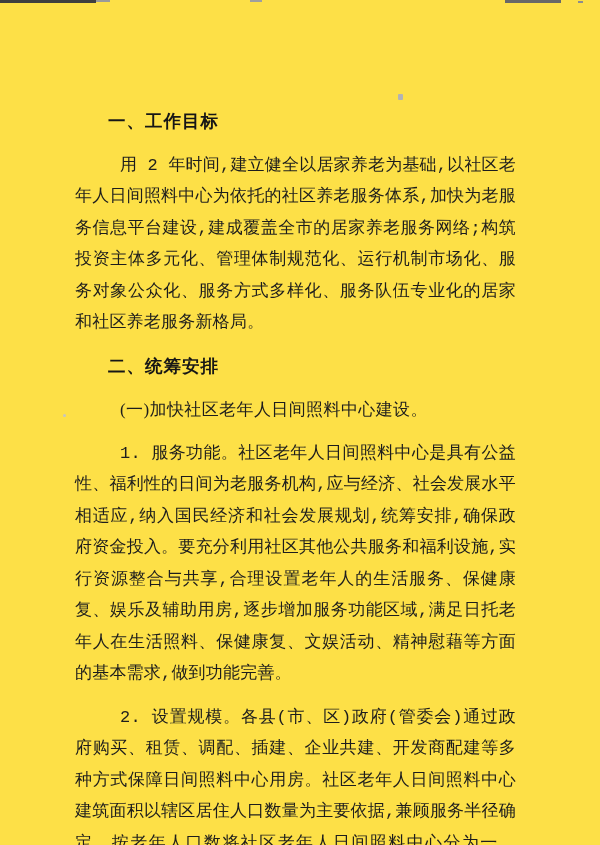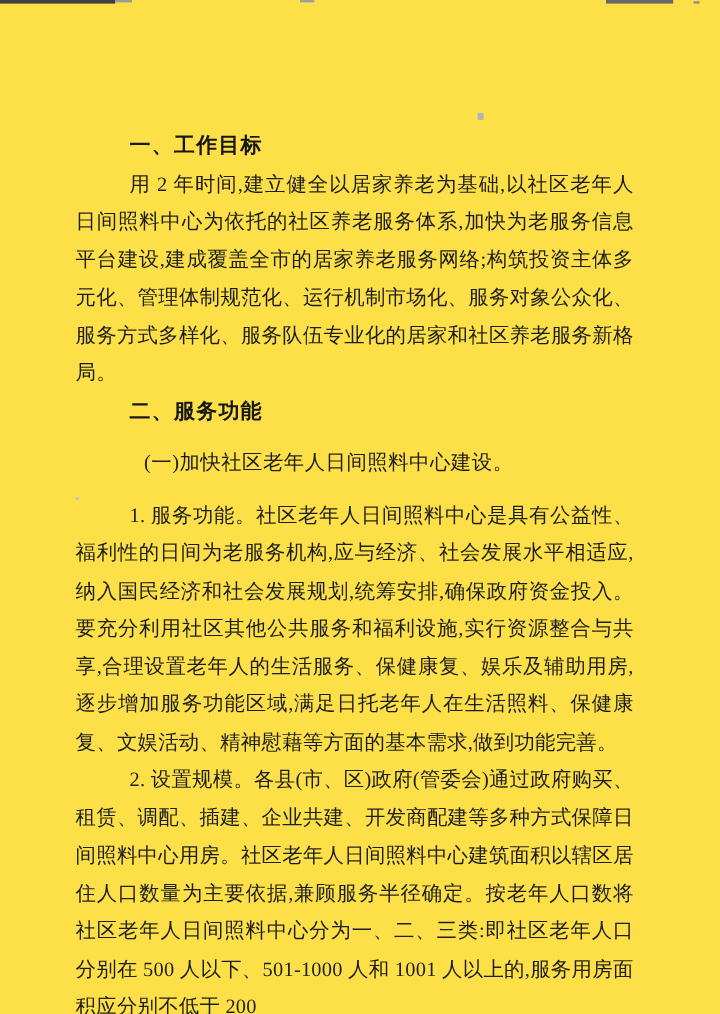--- a/index.html
+++ b/index.html
@@ -32,23 +32,24 @@
     font-size: 17.5px;
     font-weight: 700;
     font-family: "Liberation Sans", "DejaVu Sans", sans-serif;
     text-indent: 45px;
     line-height: 31.5px;
     letter-spacing: 1px;
     color: #161616;
     text-align: left;
   }
   .doc-paragraph {
-    margin: 0;
+    margin: 12px;
     text-indent: 45px;
     letter-spacing: 0.2px;
+    font-family: Liberation Mono, monospace;
   }
   .doc-subheading {
     margin: 12px;
     text-indent: 45px;
     letter-spacing: 0.4px;
     font-weight: 500;
     text-align: left;
   }
   .page-number {
     margin: 0;
@@ -83,21 +84,21 @@
   <div class="artifact artifact-top-5"></div>
   <div class="artifact speck-1"></div>
   <div class="artifact speck-2"></div>
 
   <main class="text-block">
 
     <h2 class="doc-heading">一、工作目标</h2>
 
     <p class="doc-paragraph">用 2 年时间,建立健全以居家养老为基础,以社区老年人日间照料中心为依托的社区养老服务体系,加快为老服务信息平台建设,建成覆盖全市的居家养老服务网络;构筑投资主体多元化、管理体制规范化、运行机制市场化、服务对象公众化、服务方式多样化、服务队伍专业化的居家和社区养老服务新格局。</p>
 
-    <h2 class="doc-heading">二、服务功能</h2>
+    <h2 class="doc-heading">二、统筹安排</h2>
 
     <p class="doc-subheading">(一)加快社区老年人日间照料中心建设。</p>
 
     <p class="doc-paragraph">1. 服务功能。社区老年人日间照料中心是具有公益性、福利性的日间为老服务机构,应与经济、社会发展水平相适应,纳入国民经济和社会发展规划,统筹安排,确保政府资金投入。要充分利用社区其他公共服务和福利设施,实行资源整合与共享,合理设置老年人的生活服务、保健康复、娱乐及辅助用房,逐步增加服务功能区域,满足日托老年人在生活照料、保健康复、文娱活动、精神慰藉等方面的基本需求,做到功能完善。</p>
 
     <p class="doc-paragraph">2. 设置规模。各县(市、区)政府(管委会)通过政府购买、租赁、调配、插建、企业共建、开发商配建等多种方式保障日间照料中心用房。社区老年人日间照料中心建筑面积以辖区居住人口数量为主要依据,兼顾服务半径确定。按老年人口数将社区老年人日间照料中心分为一、二、三类:即社区老年人口分别在 500 人以下、501-1000 人和 1001 人以上的,服务用房面积应分别不低于 200</p>
 
     <div class="page-number">— 2 —</div>
 
   </main>

